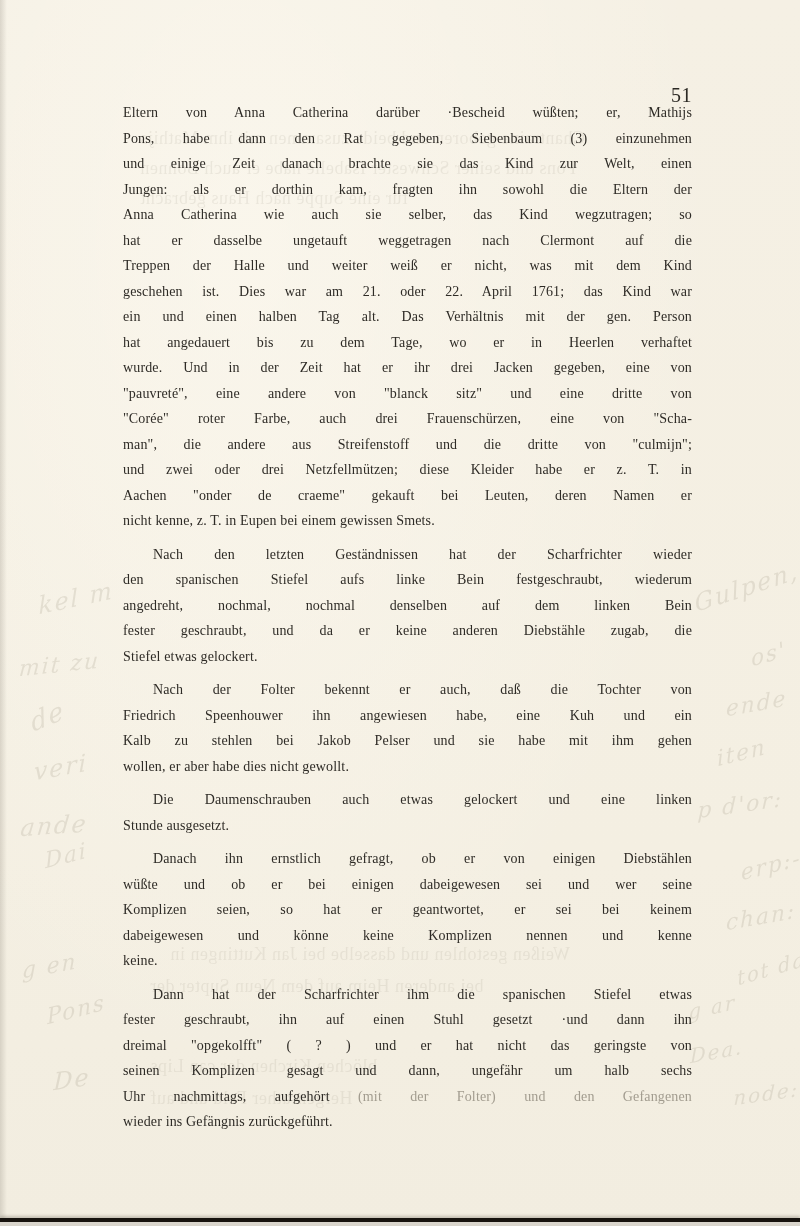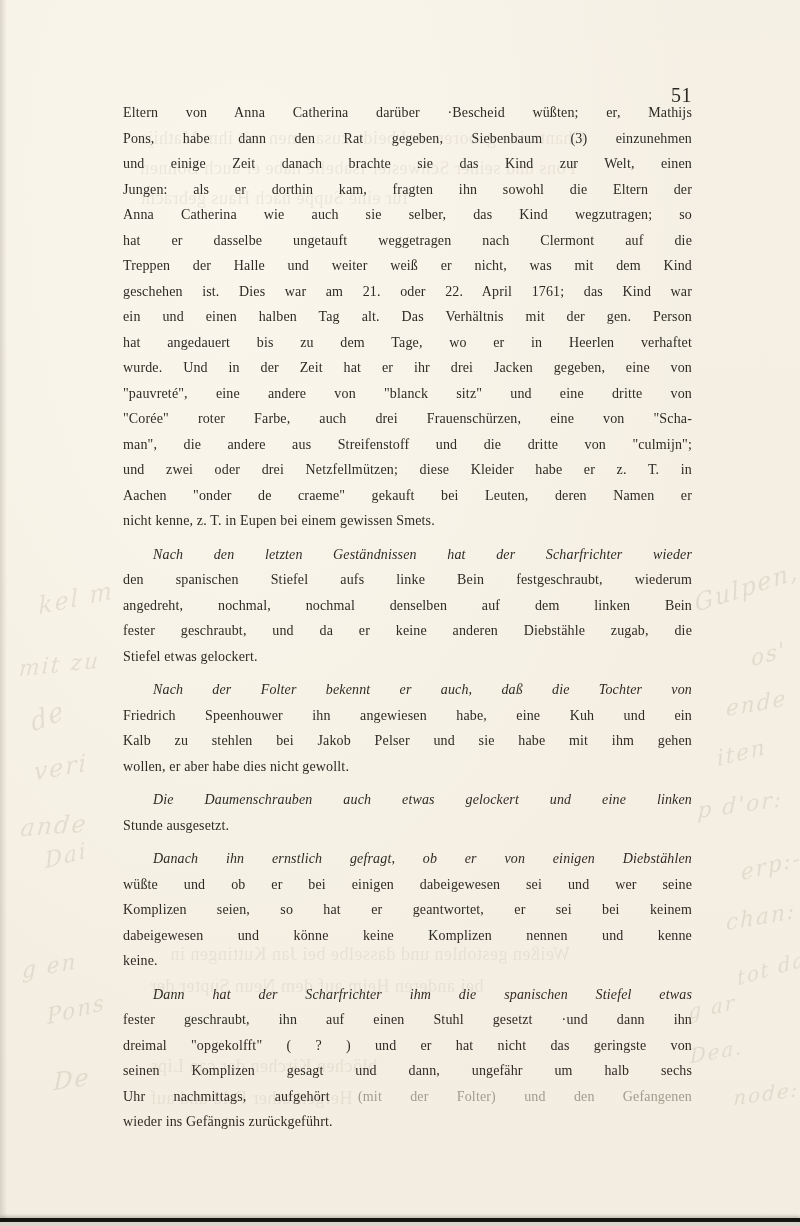--- a/index.html
+++ b/index.html
@@ -33,21 +33,21 @@
   .text-block {
     position:absolute; left:123px; top:100px; width:569px;
     font-size:14px; line-height:25.5px;
     text-align:justify;
     letter-spacing:0.15px;
   }
   .para { margin:0 0 8px 0; }
   .para:last-child { margin-bottom:4px; }
   .line { text-align-last:justify; white-space:normal; }
   .line.last { text-align-last:left; }
-  .para.indent .line:first-child { text-indent:30px;font-style:italic; }
+  .para.indent .line:first-child { text-indent:30px; }
   .faded { color:rgba(112,105,92,0.62); filter:blur(0.3px); }
   .bleed-layer { position:absolute; inset:0; pointer-events:none; }
   .hand {
     position:absolute;
     font-family:"DejaVu Serif",serif; font-style:italic;
     color:#837a64; opacity:0.16; letter-spacing:2px;
     white-space:nowrap; transform-origin:left top;
   }
   .mirror {
     position:absolute;

